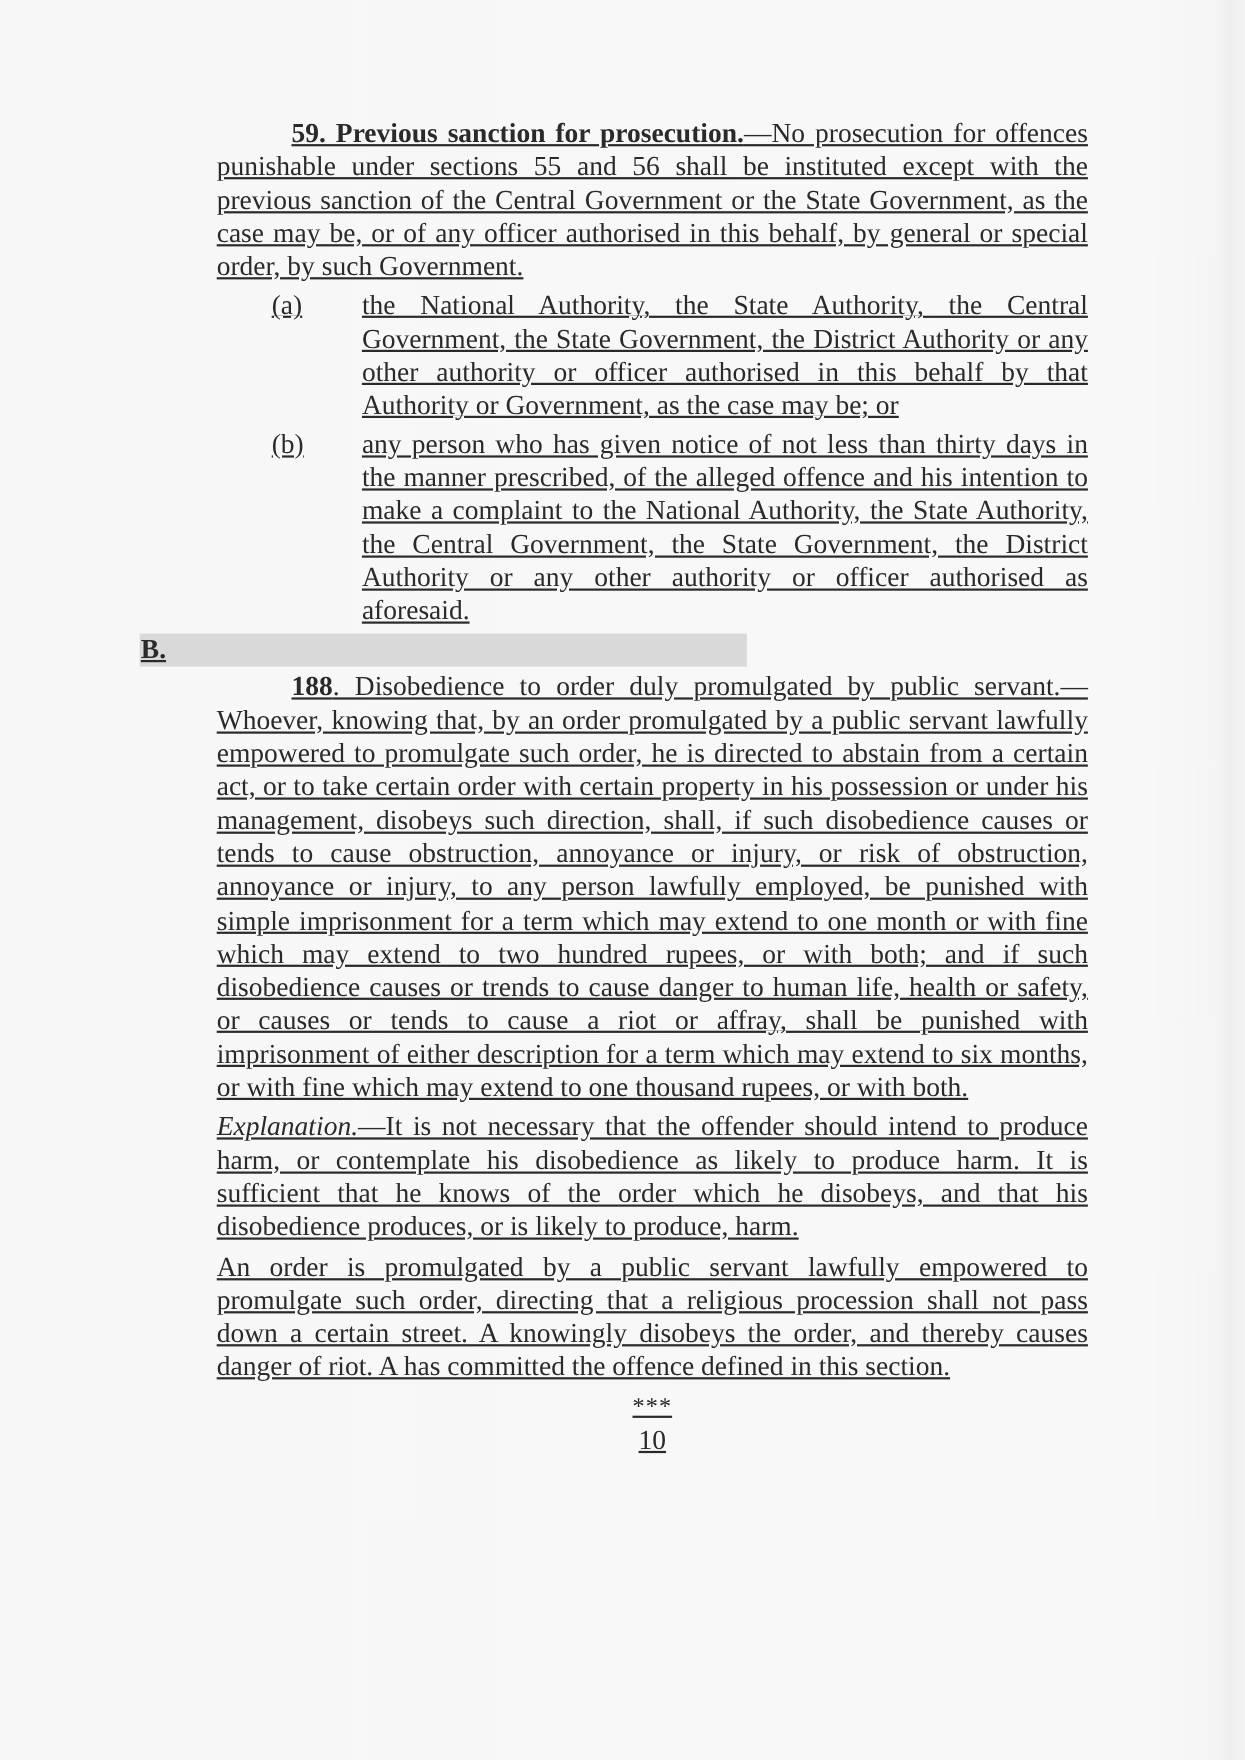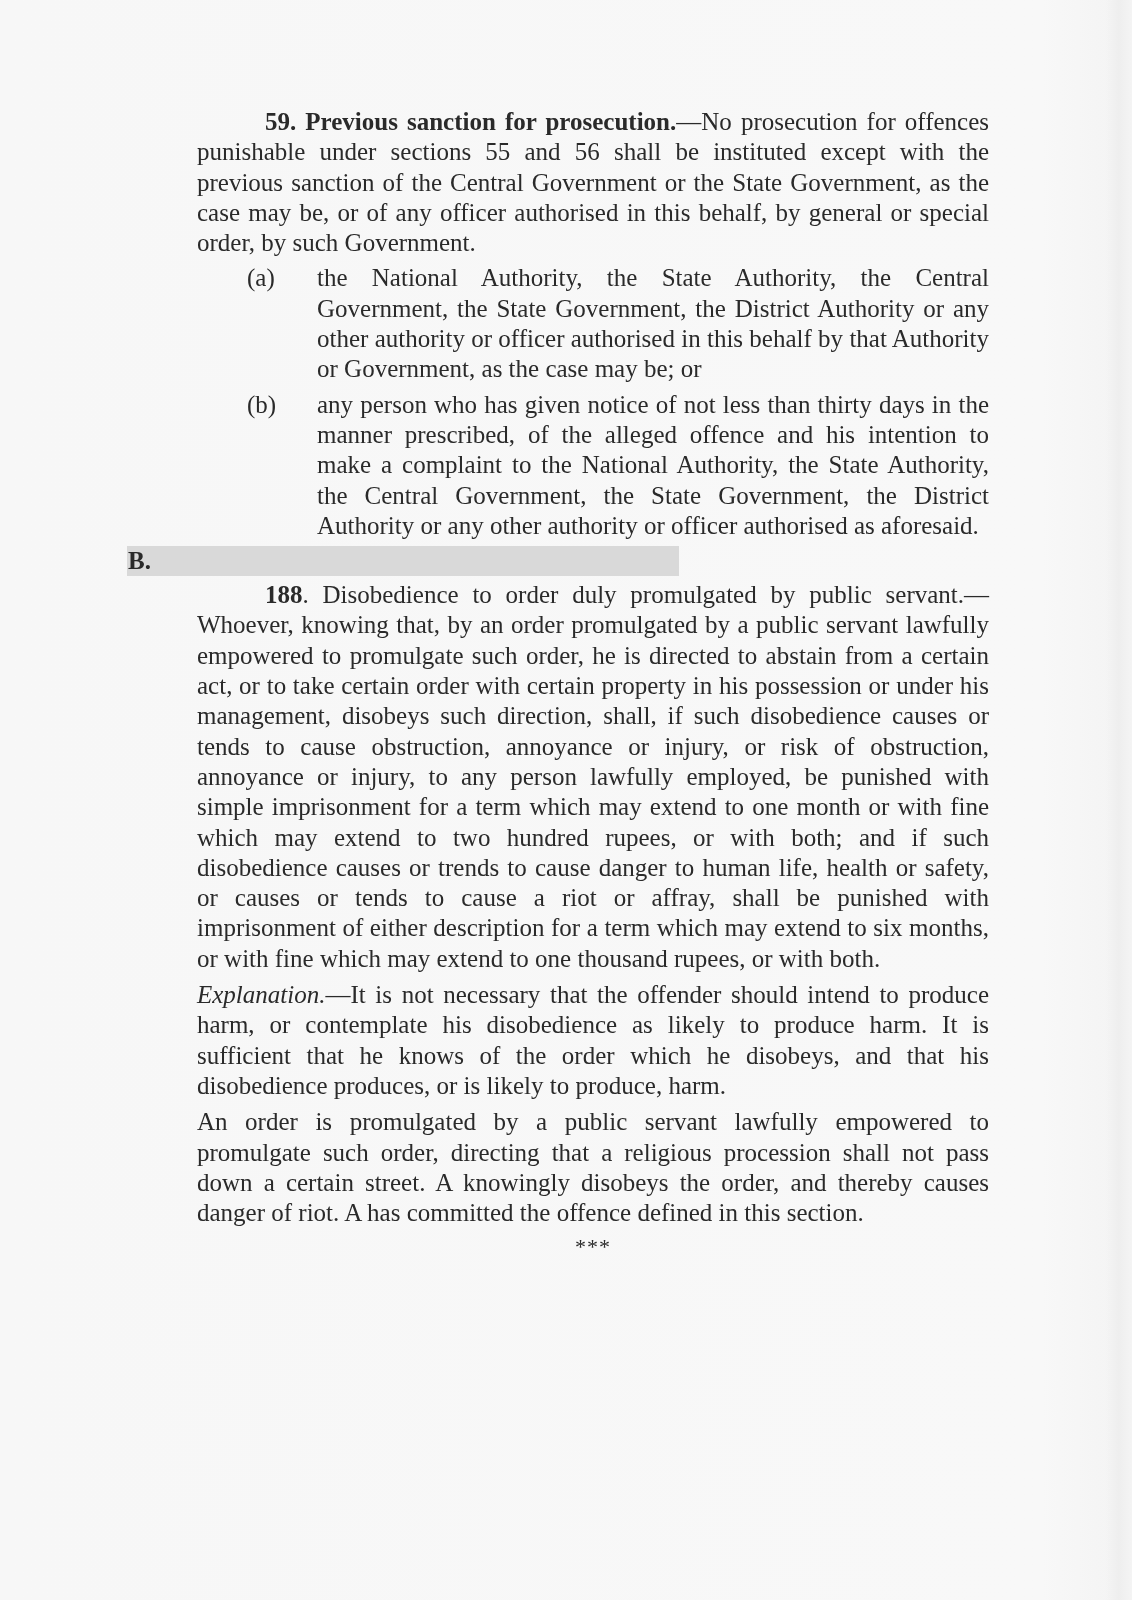--- a/index.html
+++ b/index.html
@@ -13,29 +13,29 @@
   .page {
     position: absolute; left: 0; top: 0; width: 1132px; height: 1600px;
     background: linear-gradient(to right, #f7f7f7 0%, #f8f8f8 92%, #f3f3f3 100%);
   }
   .edge-shadow {
     position: absolute; right: 0; top: 0; width: 26px; height: 1600px;
     background: linear-gradient(to right, rgba(235,235,235,0) 0%, #eeeeee 50%, #f4f4f4 100%);
   }
   .content {
     position: absolute; left: 197px; top: 107px; width: 792px;
-    font-size: 25px; line-height: 30.3px;
+    font-size: 25px; line-height: 30.3px; text-decoration: underline;
   }
   p { margin: 0; text-align: justify; }
   .indent { text-indent: 68px; }
   .sec { margin-bottom: 5px; }
   b { font-weight: bold; }
   .item { display: flex; margin-bottom: 5px; }
   .item .lbl { width: 46px; margin-left: 50px; flex: none; }
-  .item .txt { margin-left: 24px; flex: 1; text-align: justify; }
+  .item .txt { margin-left: 36px; flex: 1; text-align: justify; }
   .heading {
     position: relative; margin-left: -70px; margin-top: 0px; margin-bottom: 4px;
     background: #d9d9d9; width: 552px;
     font-weight: bold; font-size: 25px; line-height: 30px; padding-left: 0;
     display: flex;
   }
   .heading .hl { width: 70px; padding-left: 1px; }
   .sub { }
   .sub p { text-align: justify; }
   .it { font-style: italic; }
@@ -67,14 +67,15 @@
     </div>
 
     <p class="indent"><b>188</b><span>. Disobedience to order duly promulgated by public servant.—Whoever, knowing that, by an order promulgated by a public servant lawfully empowered to promulgate such order, he is directed to abstain from a certain act, or to take certain order with certain property in his possession or under his management, disobeys such direction, shall, if such disobedience causes or tends to cause obstruction, annoyance or injury, or risk of obstruction, annoyance or injury, to any person lawfully employed, be punished with simple imprisonment for a term which may extend to one month or with fine which may extend to two hundred rupees, or with both; and if such disobedience causes or trends to cause danger to human life, health or safety, or causes or tends to cause a riot or affray, shall be punished with imprisonment of either description for a term which may extend to six months, or with fine which may extend to one thousand rupees, or with both.</span></p>
 
     <div class="sub">
       <p style="margin-top:6px;"><span class="it">Explanation.</span><span>—It is not necessary that the offender should intend to produce harm, or contemplate his disobedience as likely to produce harm. It is sufficient that he knows of the order which he disobeys, and that his disobedience produces, or is likely to produce, harm.</span></p>
       <p style="margin-top:6px;">An order is promulgated by a public servant lawfully empowered to promulgate such order, directing that a religious procession shall not pass down a certain street. A knowingly disobeys the order, and thereby causes danger of riot. A has committed the offence defined in this section.</p>
     </div>
 
     <div class="stars">***</div>
+    <div class="pagenum">10</div>
   </div>
 </div>
 
 </body></html>

